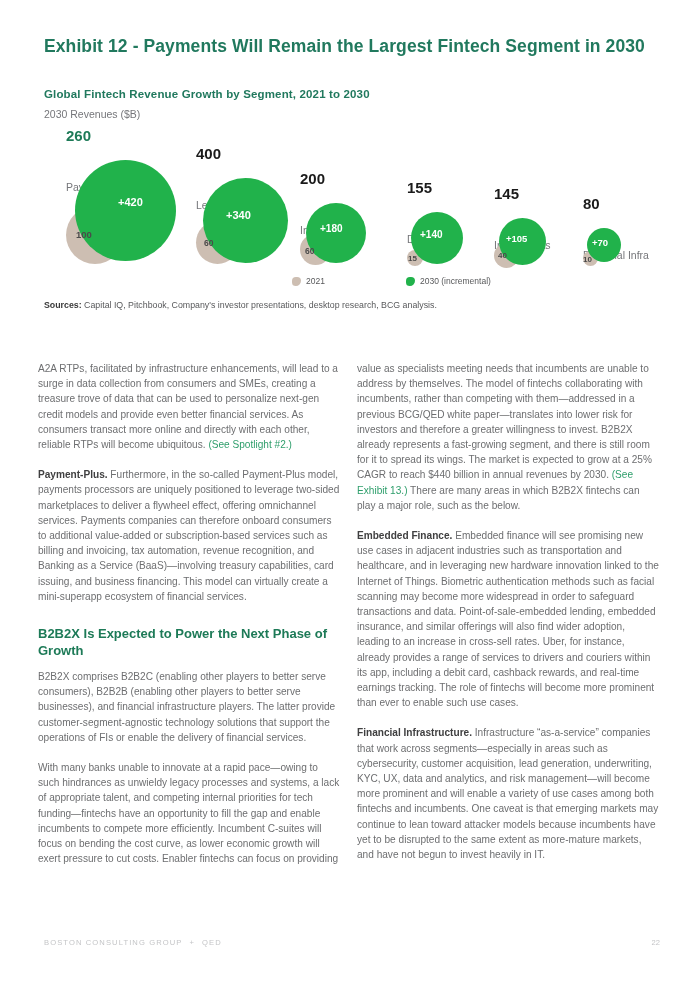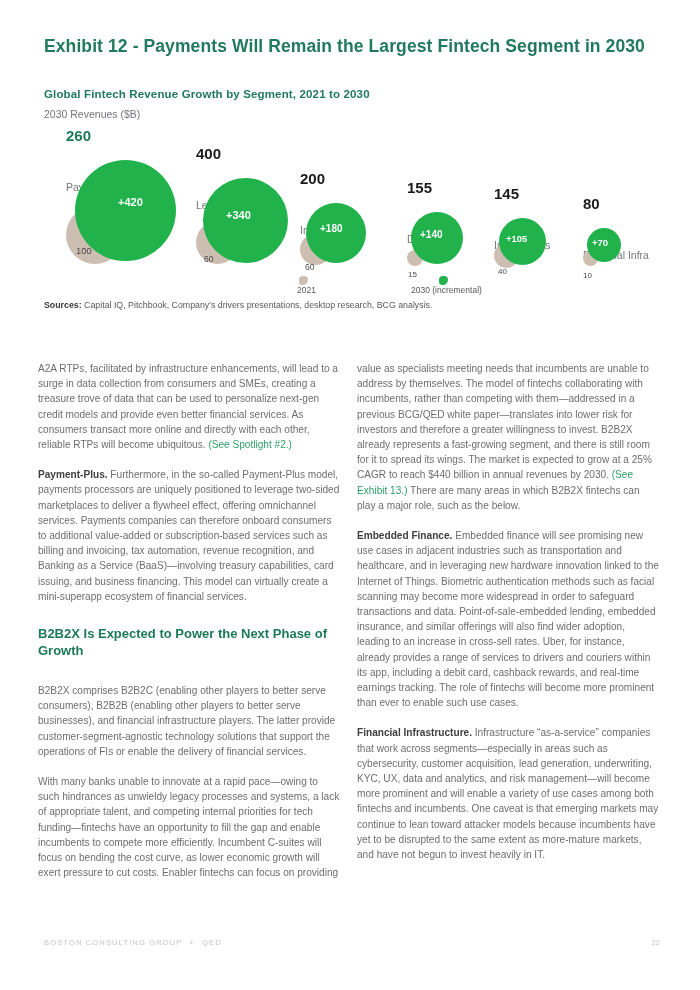--- a/index.html
+++ b/index.html
@@ -91,24 +91,23 @@
   .circle-grow {
     position: absolute;
     border-radius: 50%;
     background: #21b24b;
     z-index: 2;
   }
   .base-num {
     position: absolute;
     z-index: 3;
     color: #4a4a4a;
-    font-weight: normal;
+    font-weight: bold;
     white-space: nowrap;
     line-height: 1;
-    margin-top: 16px;
   }
   .grow-num {
     position: absolute;
     z-index: 3;
     color: #ffffff;
     font-weight: bold;
     white-space: nowrap;
     line-height: 1;
   }
 
@@ -117,21 +116,20 @@
     position: absolute;
     top: 188px;
     left: 248px;
     height: 14px;
   }
   .legend-item {
     position: absolute;
     display: flex;
     align-items: center;
     white-space: nowrap;
-    flex-direction: column;
   }
   .legend-item .lg-text {
     font-size: 8.5px;
     color: #58595b;
     margin-left: 5px;
   }
   .swatch-tan {
     width: 9px; height: 9px;
     background: #cdbeb2;
     border-radius: 50% 50% 6px 50%;
@@ -169,21 +167,21 @@
   .col p { margin: 0 0 15px 0; }
   .col p.tight { margin-bottom: 0; }
   .col b { color: #404041; font-weight: bold; }
   .green-ref { color: #2e9e6b; }
 
   .section-head {
     color: #1d7a57;
     font-size: 13px;
     font-weight: bold;
     line-height: 16.5px;
-    margin: 22px 0 24px 0;
+    margin: 22px 0 10px 0;
   }
 
   
   .footer-left {
     position: absolute;
     left: 44px;
     top: 938px;
     font-size: 7.6px;
     letter-spacing: 1.1px;
     color: #c4c5c7;
@@ -285,21 +283,21 @@
         <span class="lg-text">2021</span>
       </div>
       <div class="legend-item" style="left:90px;margin-left:24px;">
         <span class="swatch-green"></span>
         <span class="lg-text">2030 (incremental)</span>
       </div>
     </div>
   </div>
 
   <div class="sources">
-    <b>Sources:</b><span> Capital IQ, Pitchbook, Company's drivers presentations, desktop research, BCG analysis.</span>
+    <b>Sources:</b><span> Capital IQ, Pitchbook, Company's investor presentations, desktop research, BCG analysis.</span>
   </div>
 
   <div class="col col-left">
     <p><span>A2A RTPs, facilitated by infrastructure enhancements, will lead to a surge in data collection from consumers and SMEs, creating a treasure trove of data that can be used to personalize next-gen credit models and provide even better financial services. As consumers transact more online and directly with each other, reliable RTPs will become ubiquitous. </span><span class="green-ref">(See Spotlight #2.)</span></p>
 
     <p><b>Payment-Plus.</b><span> Furthermore, in the so-called Payment-Plus model, payments processors are uniquely positioned to leverage two-sided marketplaces to deliver a flywheel effect, offering omnichannel services. Payments companies can therefore onboard consumers to additional value-added or subscription-based services such as billing and invoicing, tax automation, revenue recognition, and Banking as a Service (BaaS)—involving treasury capabilities, card issuing, and business financing. This model can virtually create a mini-superapp ecosystem of financial services.</span></p>
 
     <div class="section-head">B2B2X Is Expected to Power the Next Phase of Growth</div>
 
     <p>B2B2X comprises B2B2C (enabling other players to better serve consumers), B2B2B (enabling other players to better serve businesses), and financial infrastructure players. The latter provide customer-segment-agnostic technology solutions that support the operations of FIs or enable the delivery of financial services.</p>

